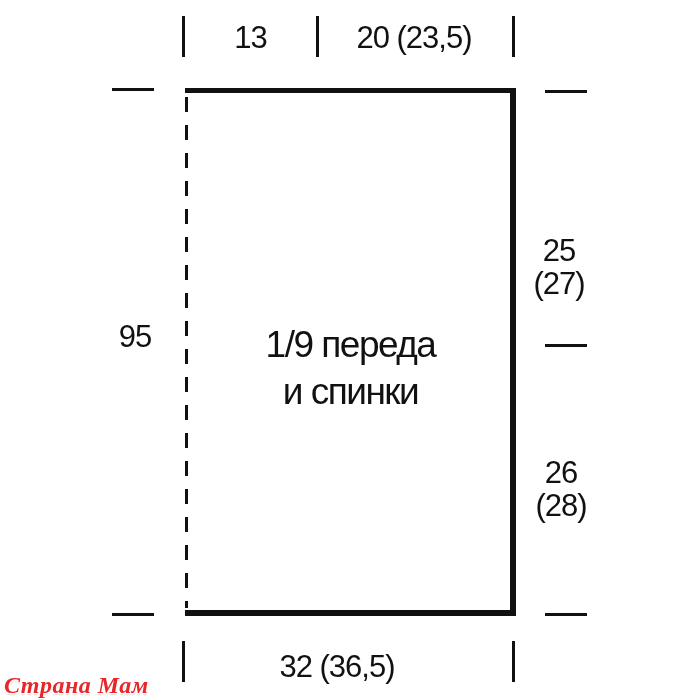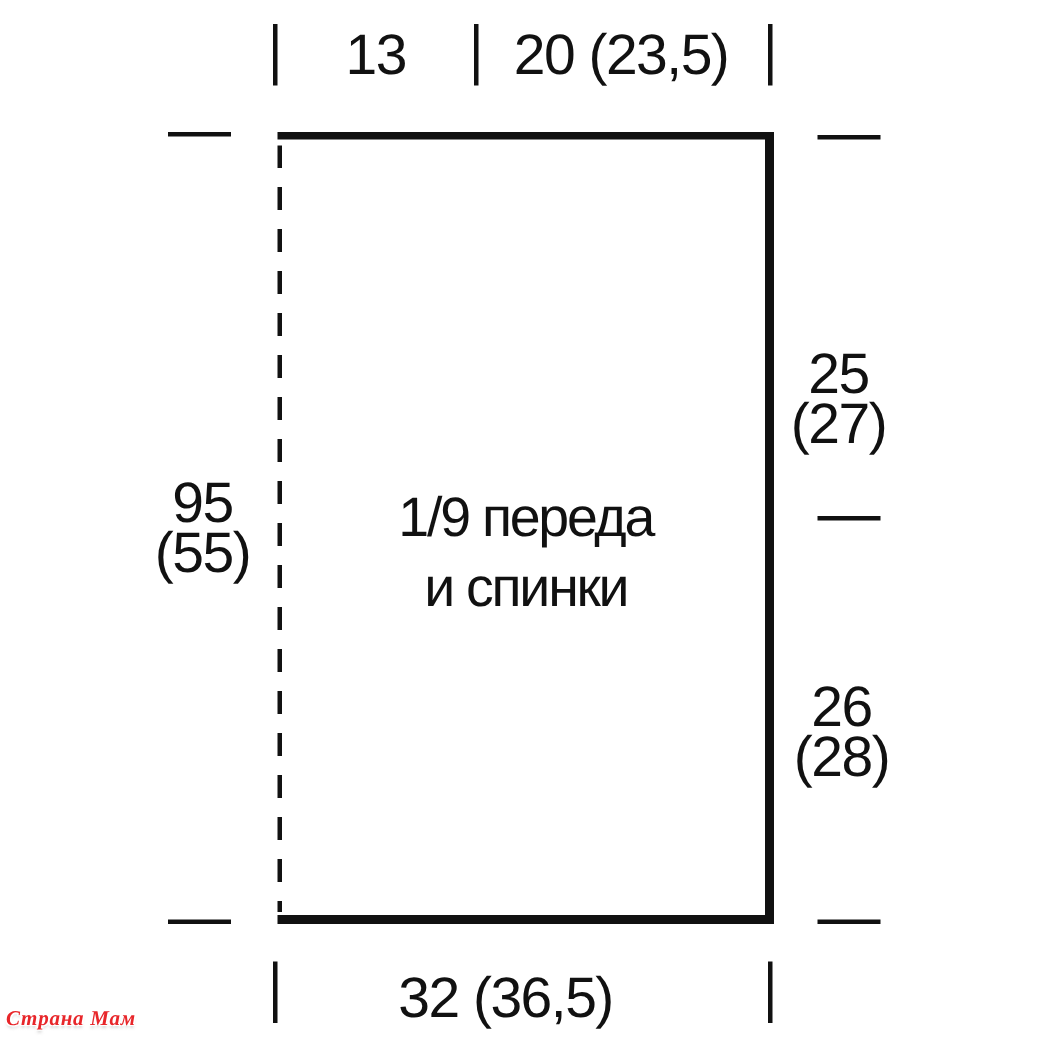--- a/index.html
+++ b/index.html
@@ -49,21 +49,21 @@
     background: #111111;
   }
   .htick {
     width: 42px;
     height: 3px;
     background: #111111;
   }
 
   
   .meas {
-    font-size: 38px;
+    font-size: 31px;
     letter-spacing: -1px;
     line-height: 33px;
     text-align: center;
     white-space: nowrap;
   }
   .meas-top-1    { left: 185px; top: 21px;  width: 131px; }
   .meas-top-2    { left: 316px; top: 21px;  width: 196px; }
   .meas-left     { left: 80px;  top: 320px; width: 110px; }
   .meas-right-up { left: 516px; top: 196px; width: 86px; margin-top: 38px;  }
   .meas-right-lo { left: 516px; top: 456px; width: 90px;  }
@@ -81,21 +81,21 @@
     white-space: nowrap;
   }
 
   
   .watermark {
     left: 4px;
     top: 672px;
     font-family: "Liberation Serif", serif;
     font-style: italic;
     font-weight: bold;
-    font-size: 14px;
+    font-size: 24px;
     letter-spacing: 0.5px;
     white-space: nowrap;
     text-shadow:
       -1px -1px 0 #ffffff, 1px -1px 0 #ffffff,
       -1px  1px 0 #ffffff, 1px  1px 0 #ffffff,
        0    2px 2px rgba(200,200,200,0.8);
   }
 </style>
 </head>
 <body>
@@ -116,21 +116,20 @@
   <div class="abs vtick" style="left:512px; top:16px;"></div>
 
   <div class="abs meas meas-top-1">13</div>
   <div class="abs meas meas-top-2">20 (23,5)</div>
 
   <div class="abs htick" style="left:112px; top:88px;"></div>
   <div class="abs htick" style="left:112px; top:613px;"></div>
 
   <div class="abs meas meas-left">
     <div>95</div>
-    <div>(55)</div>
   </div>
 
   <div class="abs htick" style="left:545px; top:90px;"></div>
   <div class="abs htick" style="left:545px; top:344px;"></div>
   <div class="abs htick" style="left:545px; top:613px;"></div>
 
   <div class="abs meas meas-right-up">
     <div>25</div>
     <div>(27)</div>
   </div>

